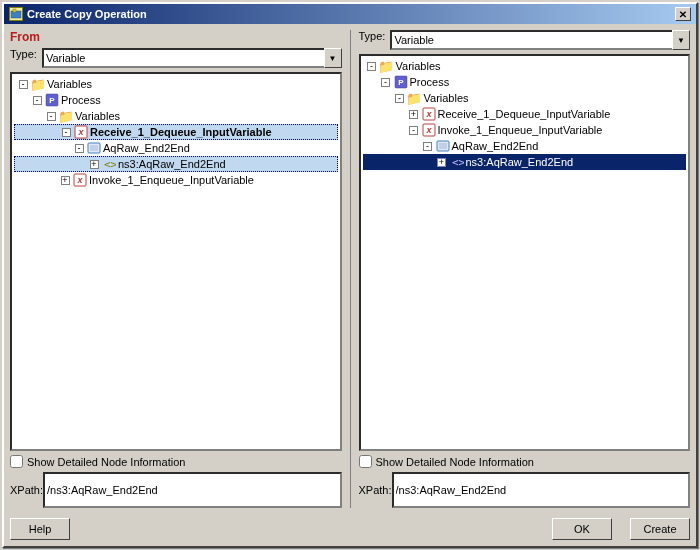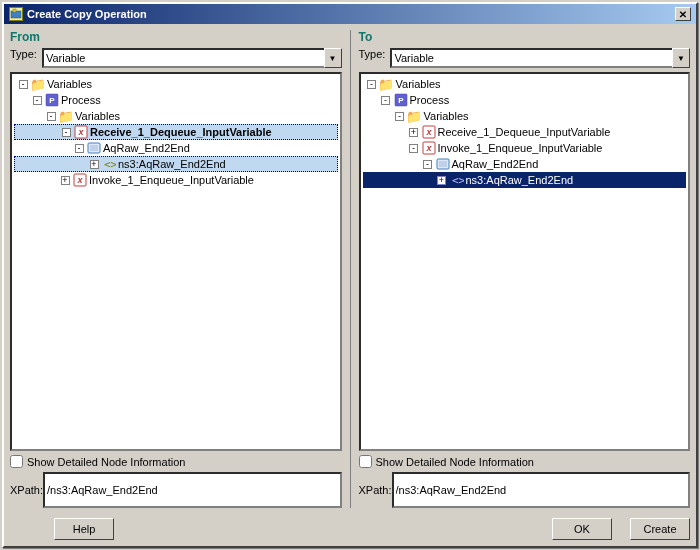--- a/index.html
+++ b/index.html
@@ -80,21 +80,21 @@
     }
     .panel {
       flex: 1;
       display: flex;
       flex-direction: column;
       gap: 4px;
     }
     .panel-title {
       font-weight: bold;
       font-size: 12px;
-      color: #0f766e;
+      color: #b91c1c;
     }
     .type-row {
       display: flex;
       align-items: flex-start;
       gap: 5px;
     }
     .type-label {
       font-size: 11px;
     }
     .select-wrapper {
@@ -213,21 +213,20 @@
       font-size: 11px;
       border: 2px inset #808080;
       padding: 0 2px;
       background: white;
     }
     .bottom-row {
       display: flex;
       justify-content: space-between;
       align-items: center;
       padding-top: 4px;
-      margin-left: 44px;
     }
     .btn {
       height: 22px;
       min-width: 60px;
       background: #d4d0c8;
       border: 1px solid #ffffff;
       border-right-color: #404040;
       border-bottom-color: #404040;
       font-size: 11px;
       cursor: pointer;
@@ -380,21 +379,20 @@
           <div class="xpath-row">
             <span class="xpath-label">XPath:</span>
             <input class="xpath-input" type="text" value="/ns3:AqRaw_End2End" style="">
           </div>
         </div>
       </div>
 
       <div class="divider-h"></div>
 
       <div class="panel">
-        <div class="panel-title">To</div>
         <div class="type-row">
           <span class="type-label">Type:</span>
           <div class="select-wrapper">
             <select>
               <option>Variable</option>
             </select>
             <div class="select-arrow">▼</div>
           </div>
         </div>
         <div class="tree-panel">

